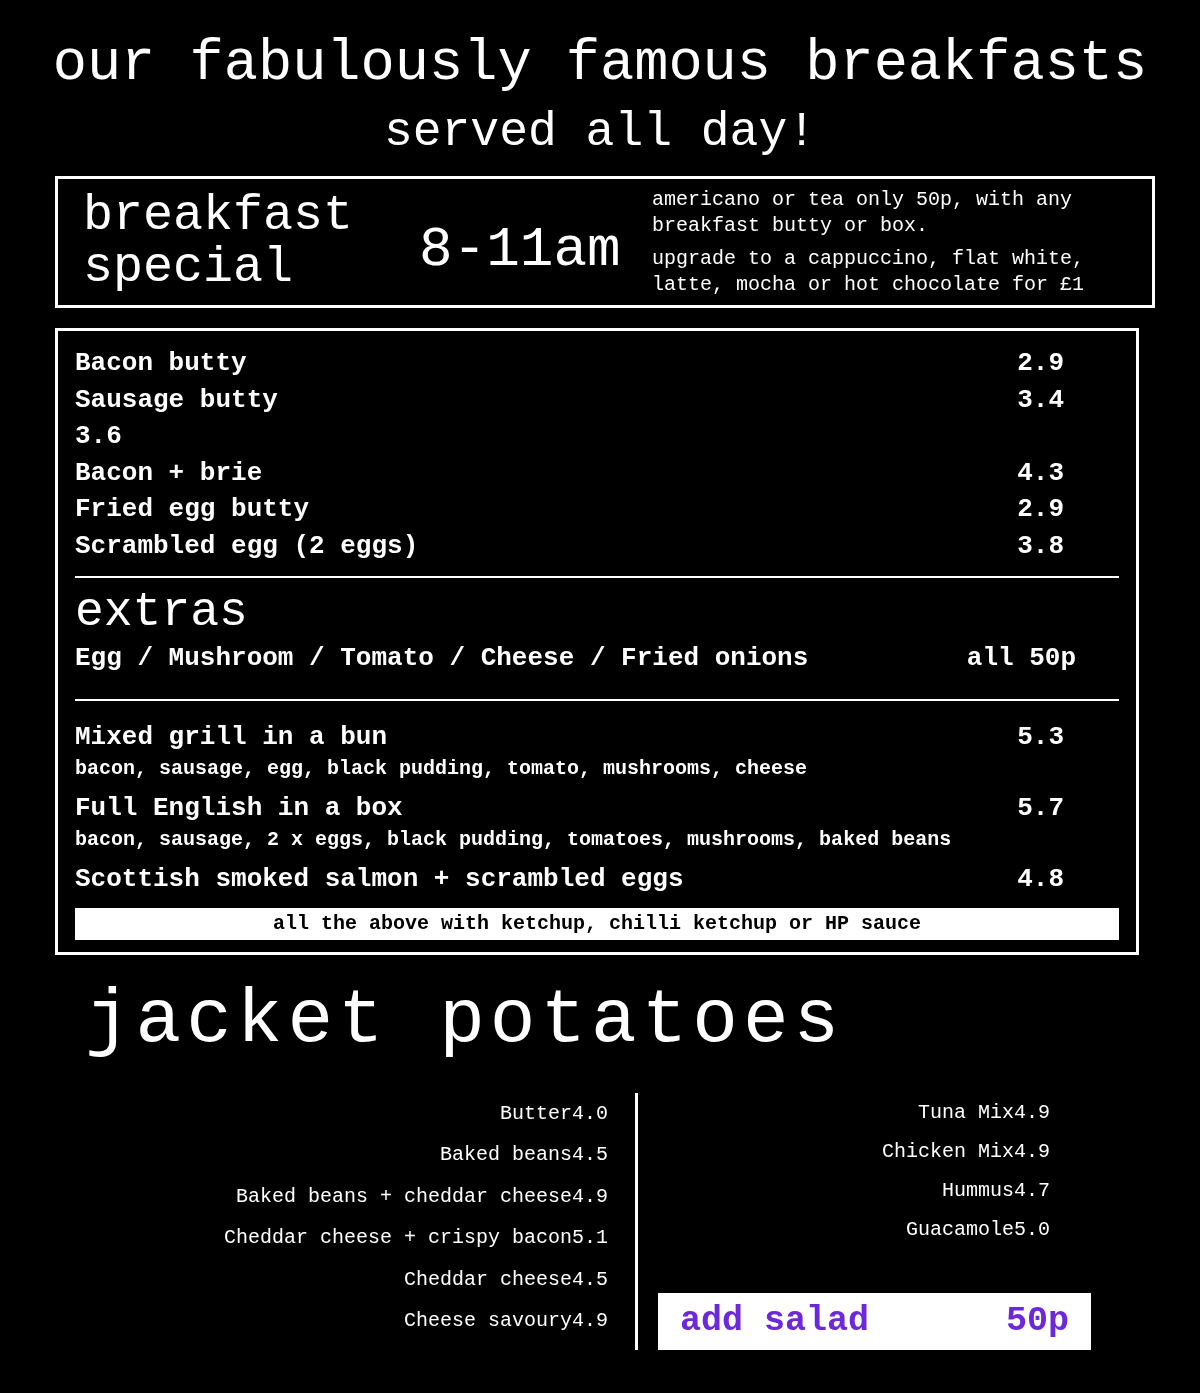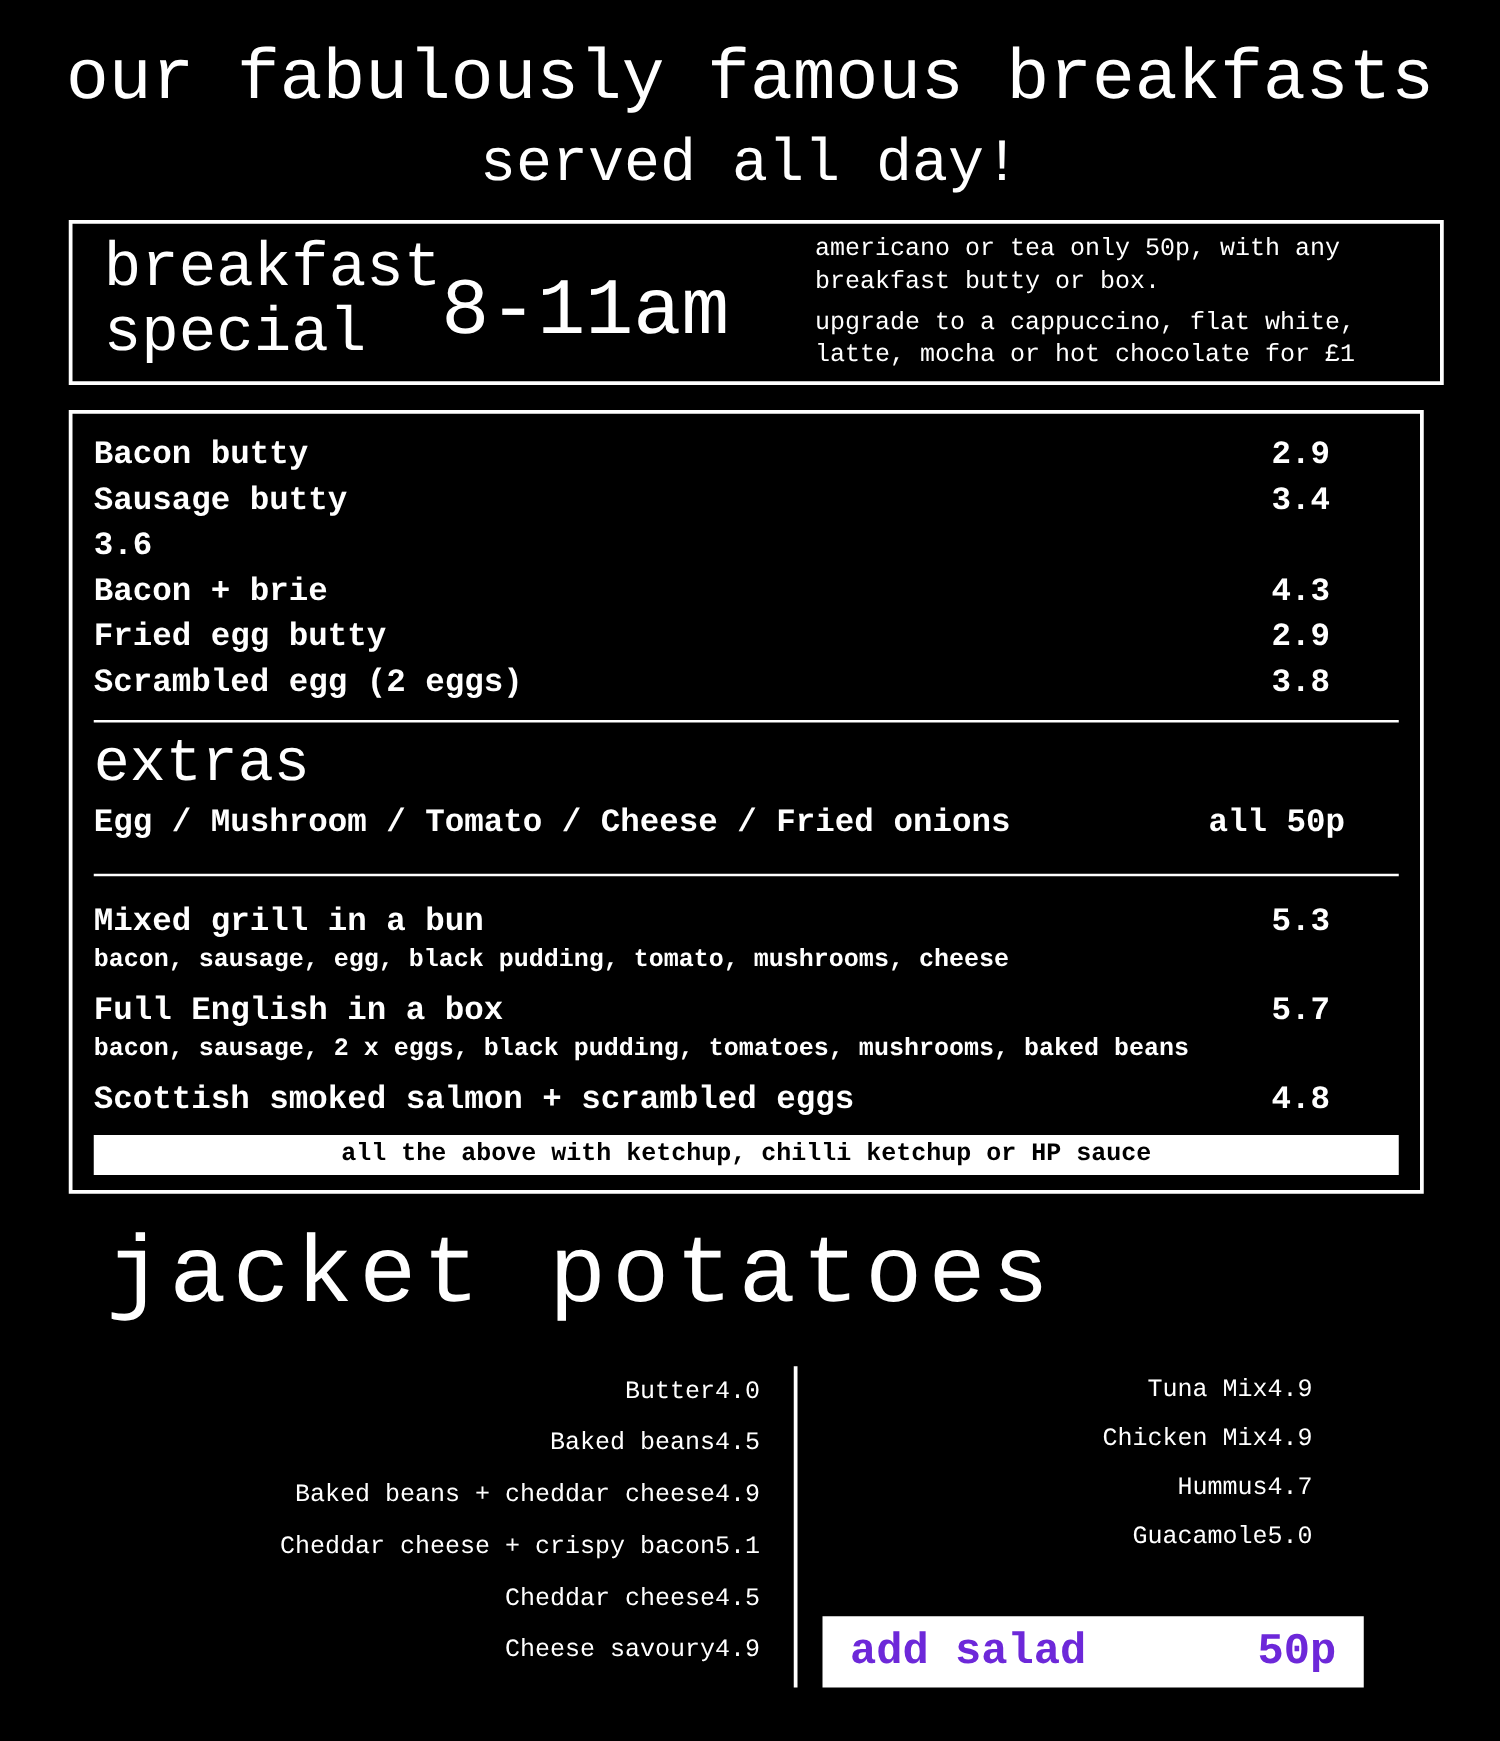--- a/index.html
+++ b/index.html
@@ -33,21 +33,21 @@
   
   .special {
     margin: 16px 45px 0 55px;
     height: 132px;
     border: 3px solid #ffffff;
     display: flex;
     align-items: center;
     padding: 0 20px 0 25px;
   }
   .special-title { font-size: 50px; line-height: 52px; font-weight: 400; }
-  .special-hours { font-size: 64px; font-weight: 400; transform: translateY(8px); }
+  .special-hours { font-size: 56px; font-weight: 400; margin-left: 66px; transform: translateY(8px); }
   .special-notes {
     margin-left: auto;
     margin-right: 8px;
     width: 472px;
     font-size: 20px;
     line-height: 26px;
   }
   .special-notes p { margin: 0; }
   .special-notes p + p { margin-top: 7px; }
 

